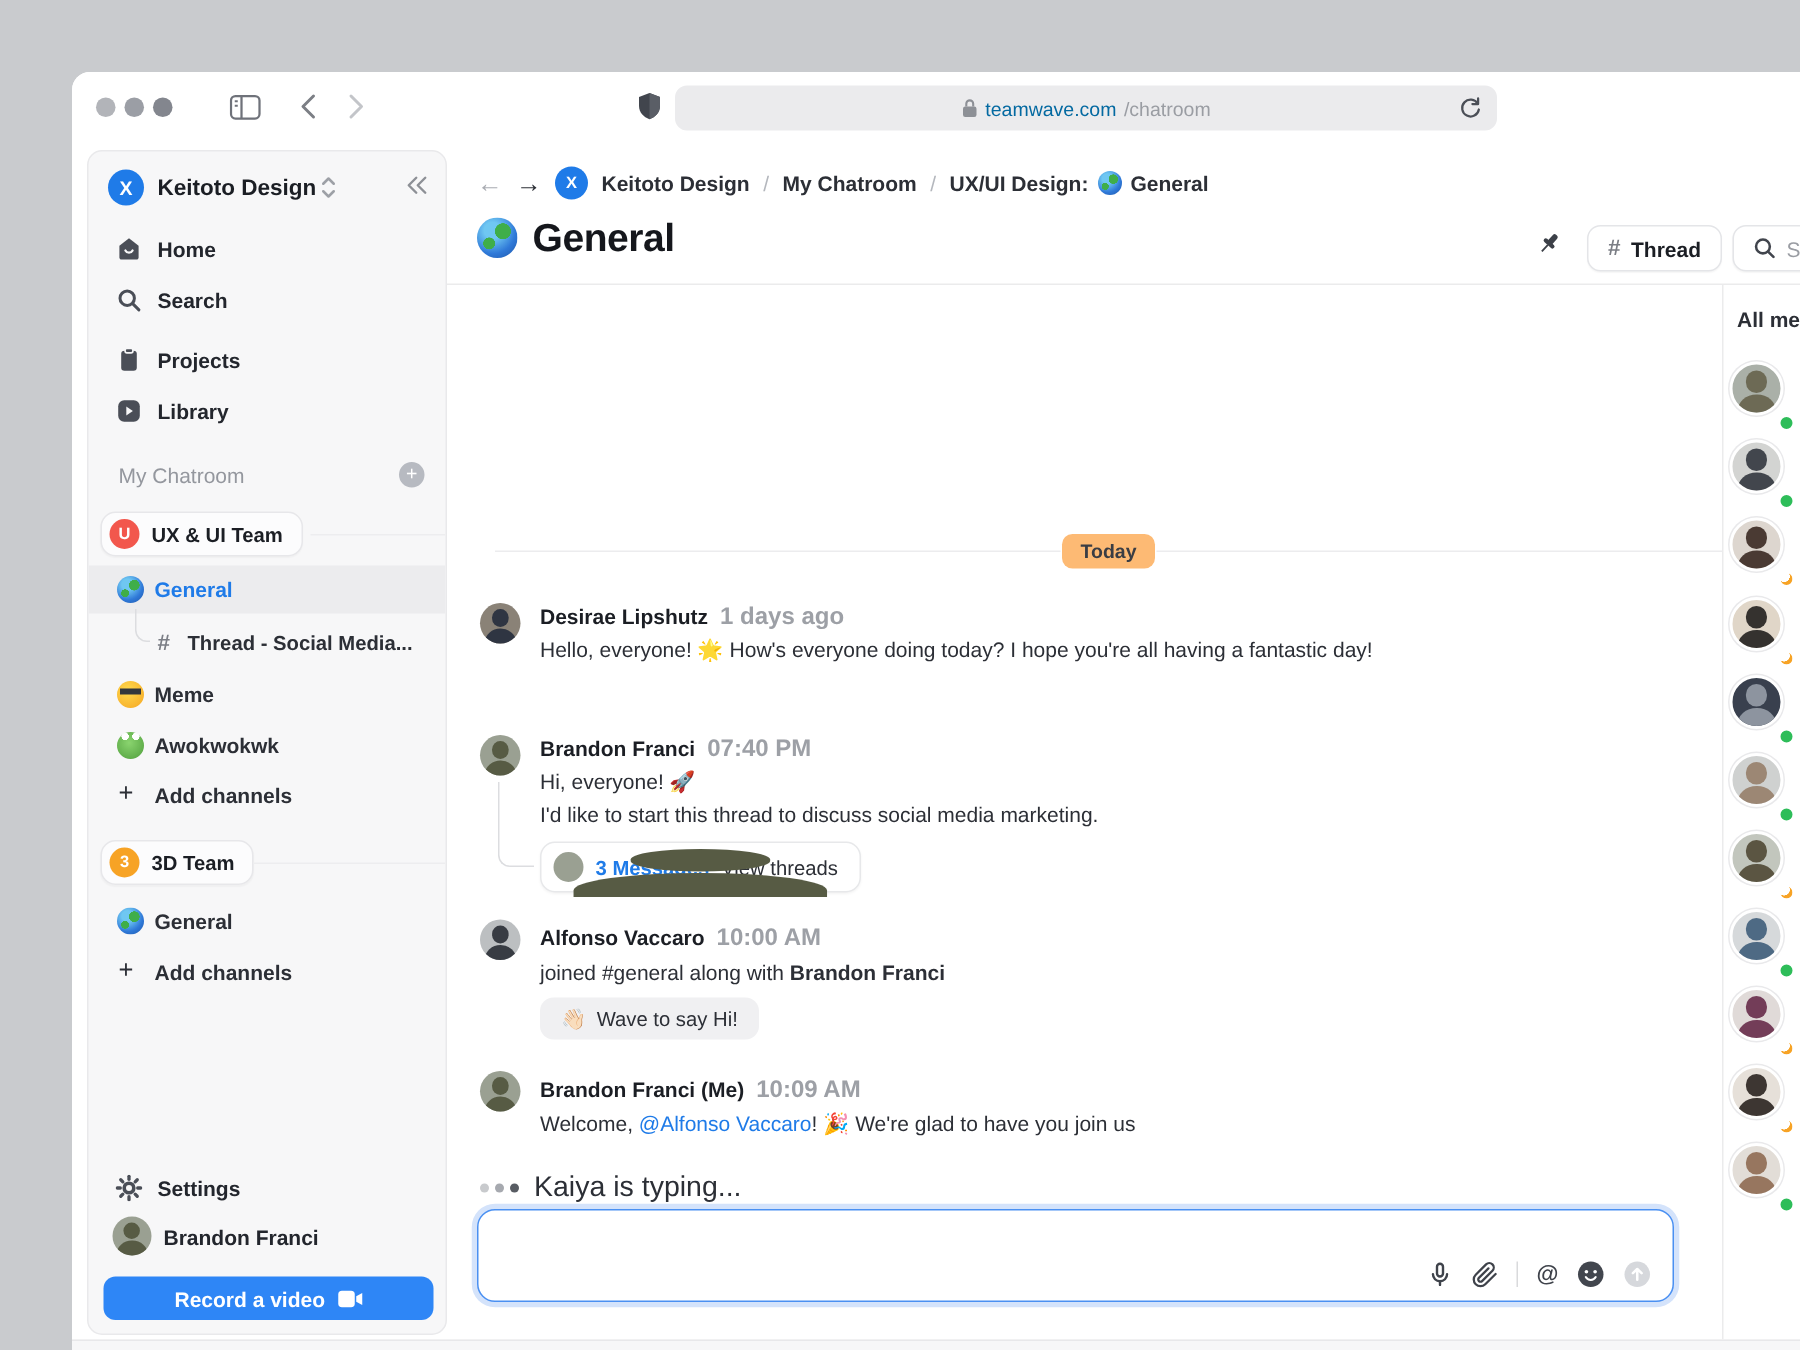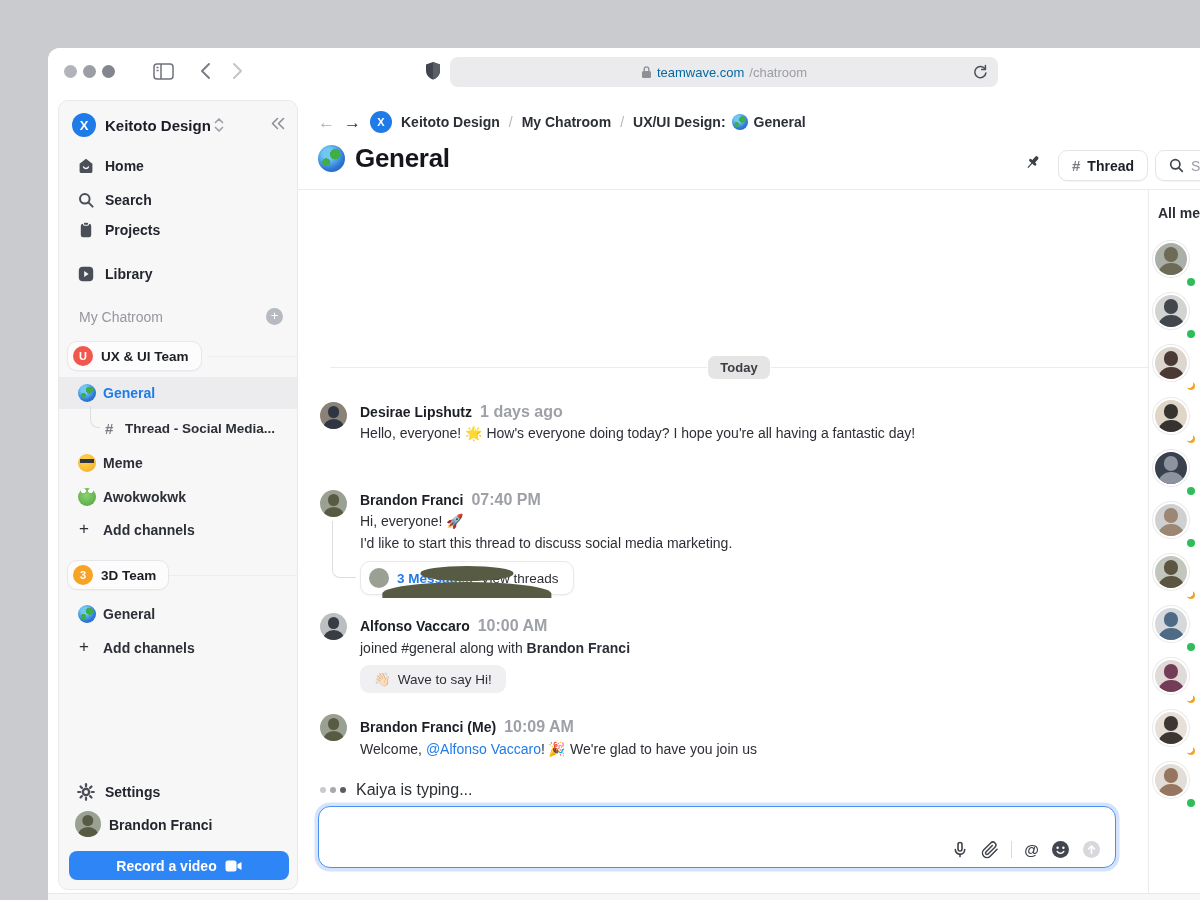--- a/index.html
+++ b/index.html
@@ -81,35 +81,35 @@
   .pin-btn{position:absolute;left:726px;top:58px}
   .hdr-btn{position:absolute;top:54px;height:31px;background:#fff;border:1px solid #e4e5e8;border-radius:9px;box-shadow:0 1px 1px rgba(0,0,0,.04);display:flex;align-items:center;gap:7px;padding:0 13px;font-size:14px;font-weight:700;color:#1b1e24;cursor:pointer}
   .thread-btn{left:760px}
   .search-btn{left:857px;width:110px;color:#9a9da3;font-weight:500}
 
   
   .chat{position:absolute;left:250px;top:142px;width:850px;height:703px;background:#fff;font-size:14px}
   .day-divider{position:absolute;left:0;top:166px;width:100%;display:flex;align-items:center}
   .day-divider .line{flex:1;height:1px;background:#ececee}
   .day-divider .line:first-child{margin-left:32px}
-  .day-pill{background:#e5e5e5;border-radius:7px;padding:4px 12px;font-size:13px;font-weight:700;color:#3a3d44;margin:0 1px}
+  .day-pill{background:#fdba74;border-radius:7px;padding:4px 12px;font-size:13px;font-weight:700;color:#3a3d44;margin:0 1px}
   .msg{position:absolute;left:0;width:100%}
   .msg .avatar{position:absolute;left:22px;top:0;width:27px;height:27px}
   .m-name{position:absolute;left:62px;top:1px;font-weight:700;color:#1b1e24}
   .m-time{color:#9da0a6;font-size:16px;font-weight:700;margin-left:8px}
   .m-line{position:absolute;left:62px;color:#2c2f36}
   .mention{color:#1f7be8}
   .t-banner{position:absolute;left:20px;font-size:13.5px;color:#2c2f36}
   .t-banner .mid{color:#8c8f96}
   .thread-card{position:absolute;left:62px;display:flex;align-items:center;gap:8px;background:#fff;border:1px solid #e7e8ea;border-radius:10px;box-shadow:0 1px 2px rgba(0,0,0,.05);padding:6px 14px 6px 8px;font-size:13.5px;cursor:pointer}
   .thread-card .avatar{position:static;width:20px;height:20px}
   .tc-count{color:#1f7be8;font-weight:700}
   .tc-action{color:#2c2f36;font-weight:500}
   .wave-btn{position:absolute;left:62px;background:#f0f0f2;border:none;border-radius:9px;padding:6px 14px;font-size:13.5px;font-family:inherit;color:#2c2f36;display:flex;align-items:center;gap:7px;cursor:pointer}
-  .typing{position:absolute;left:22px;top:591px;display:flex;align-items:center;gap:4px;font-size:16px;color:#2c2f36}
+  .typing{position:absolute;left:22px;top:591px;display:flex;align-items:center;gap:4px;font-size:19px;color:#2c2f36}
   .tdot{width:6px;height:6px;border-radius:50%}
   .td1{background:#c8cacd}.td2{background:#a6a9af}.td3{background:#585c63;margin-right:6px}
   .composer{position:absolute;left:20px;top:616px;width:798px;height:62px;background:#fff;border:1.5px solid #4a90f2;border-radius:12px;box-shadow:0 0 0 3.5px #d4e3fb}
   .composer-text{position:absolute;left:15px;top:12px;font-size:14px;color:#2c2f36}
   .composer-tools{position:absolute;right:14px;bottom:8px;display:flex;align-items:center;gap:12px}
   .v-sep{width:1px;height:17px;background:#d9dadc}
   .at-glyph{font-size:15px;font-weight:600;color:#3f434b}
 
   
   .members{position:absolute;left:1100px;top:142px;width:100px;height:703px;background:#fff;border-left:1px solid #ebebec}
@@ -183,21 +183,21 @@
       </svg>
       <span class="lb">Home</span>
     </div>
     <div class="nav-row" style="top:84px">
       <svg class="ic" width="18" height="18" viewBox="0 0 18 18">
         <circle cx="7.8" cy="7.8" r="4.8" fill="none" stroke="#4a4e57" stroke-width="2"></circle>
         <line x1="11.6" y1="11.6" x2="15.6" y2="15.6" stroke="#4a4e57" stroke-width="2" stroke-linecap="round"></line>
       </svg>
       <span class="lb">Search</span>
     </div>
-    <div class="nav-row" style="top:114px">
+    <div class="nav-row" style="top:124px">
       <svg class="ic" width="18" height="18" viewBox="0 0 18 18">
         <rect x="3.8" y="2.8" width="10.4" height="13.4" rx="2.2" fill="#4a4e57"></rect>
         <rect x="6.4" y="1.2" width="5.2" height="3" rx="1.2" fill="#4a4e57" stroke="#f7f7f8" stroke-width="1.1"></rect>
       </svg>
       <span class="lb">Projects</span>
     </div>
     <div class="nav-row" style="top:158px">
       <svg class="ic" width="18" height="18" viewBox="0 0 18 18">
         <rect x="1.8" y="1.8" width="14.4" height="14.4" rx="4" fill="#4a4e57"></rect>
         <path d="M7.2 6l4.4 3-4.4 3z" fill="#f7f7f8"></path>

